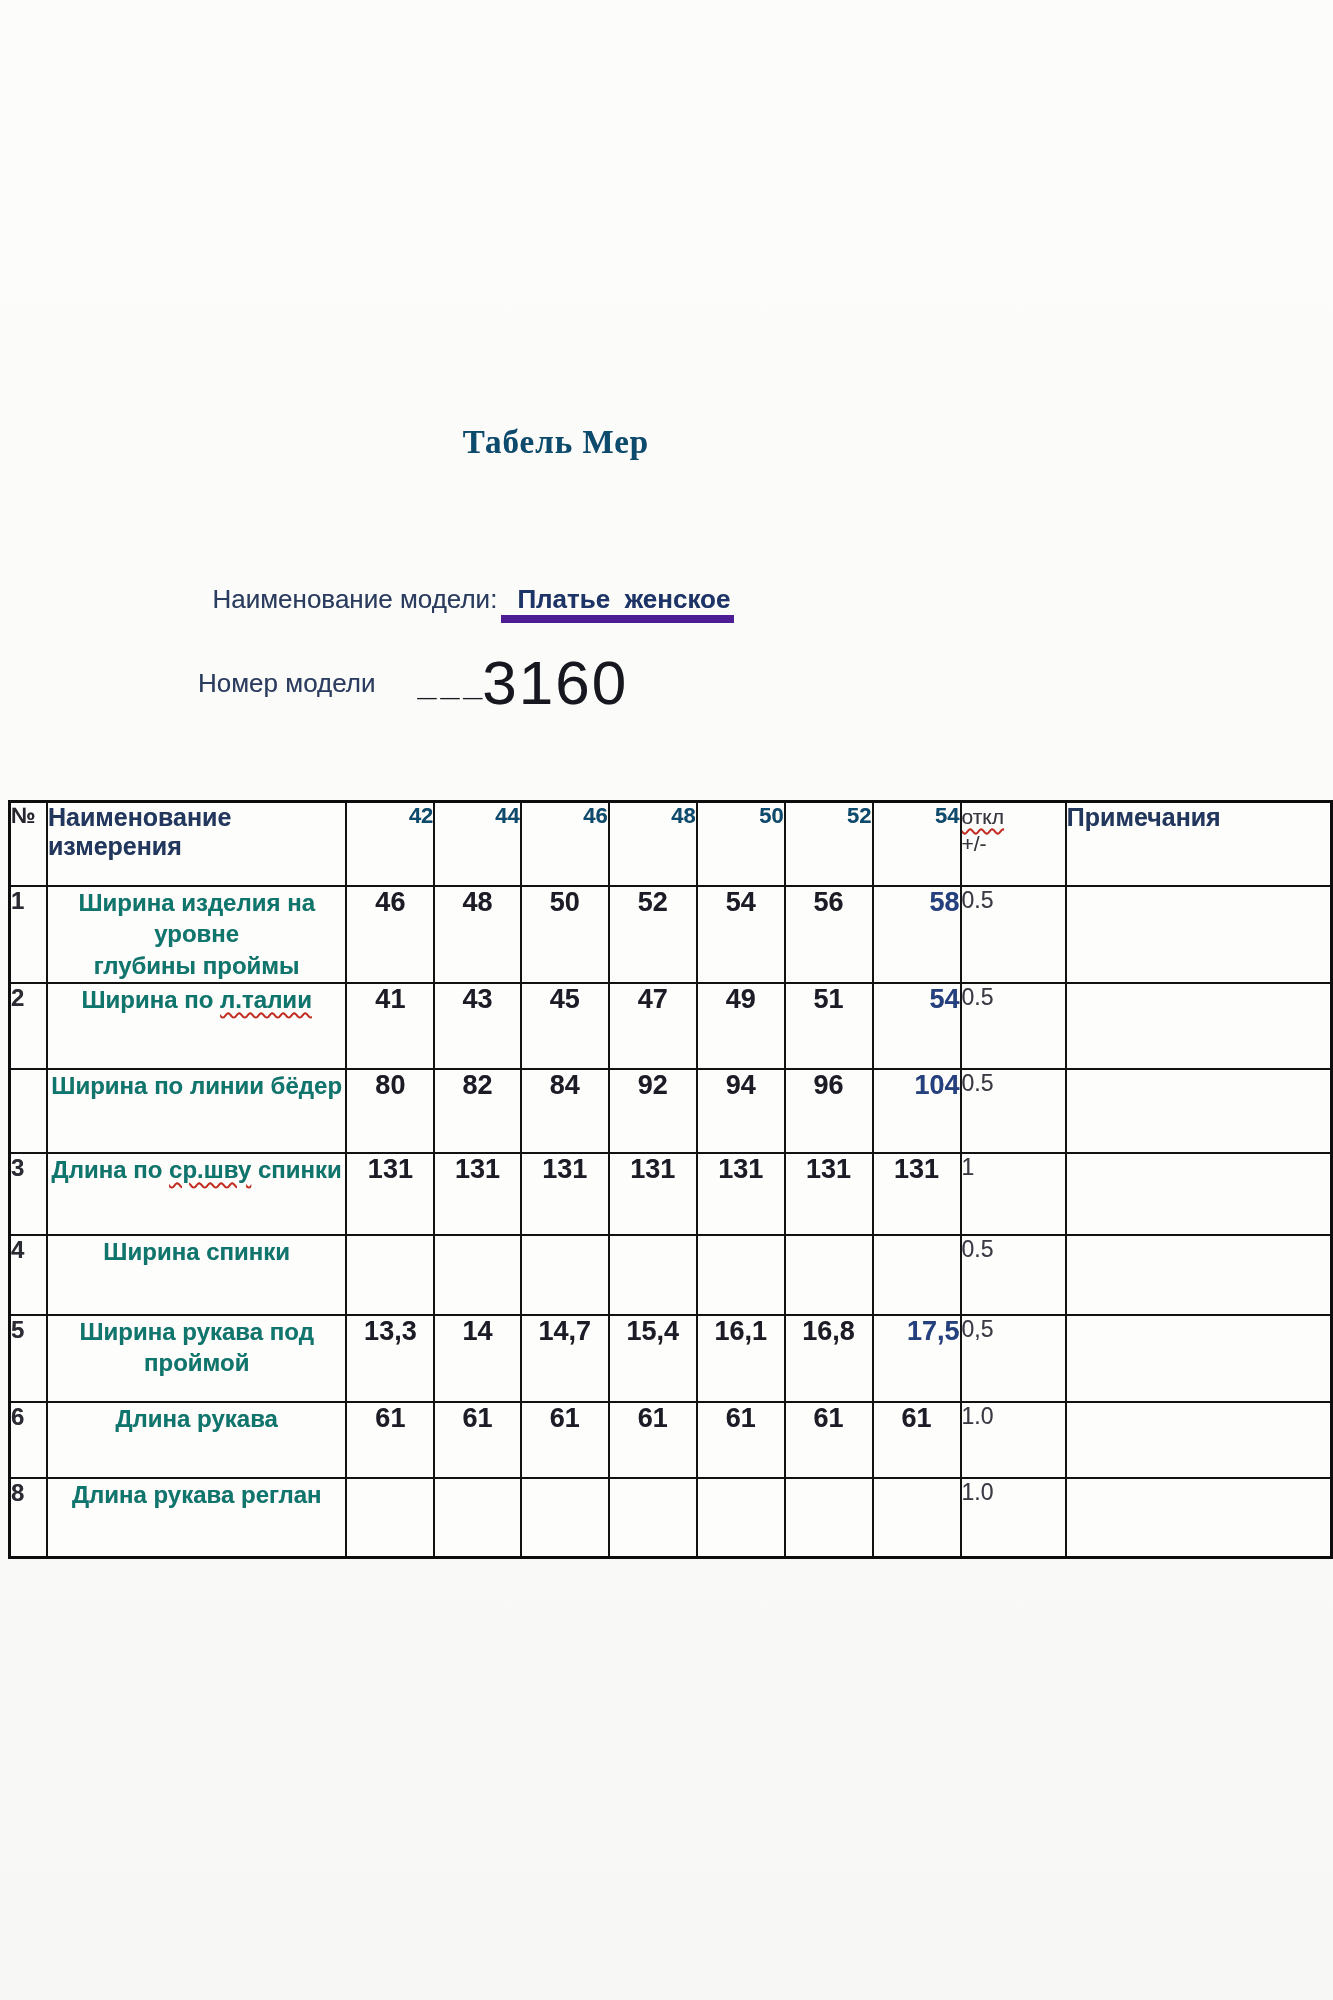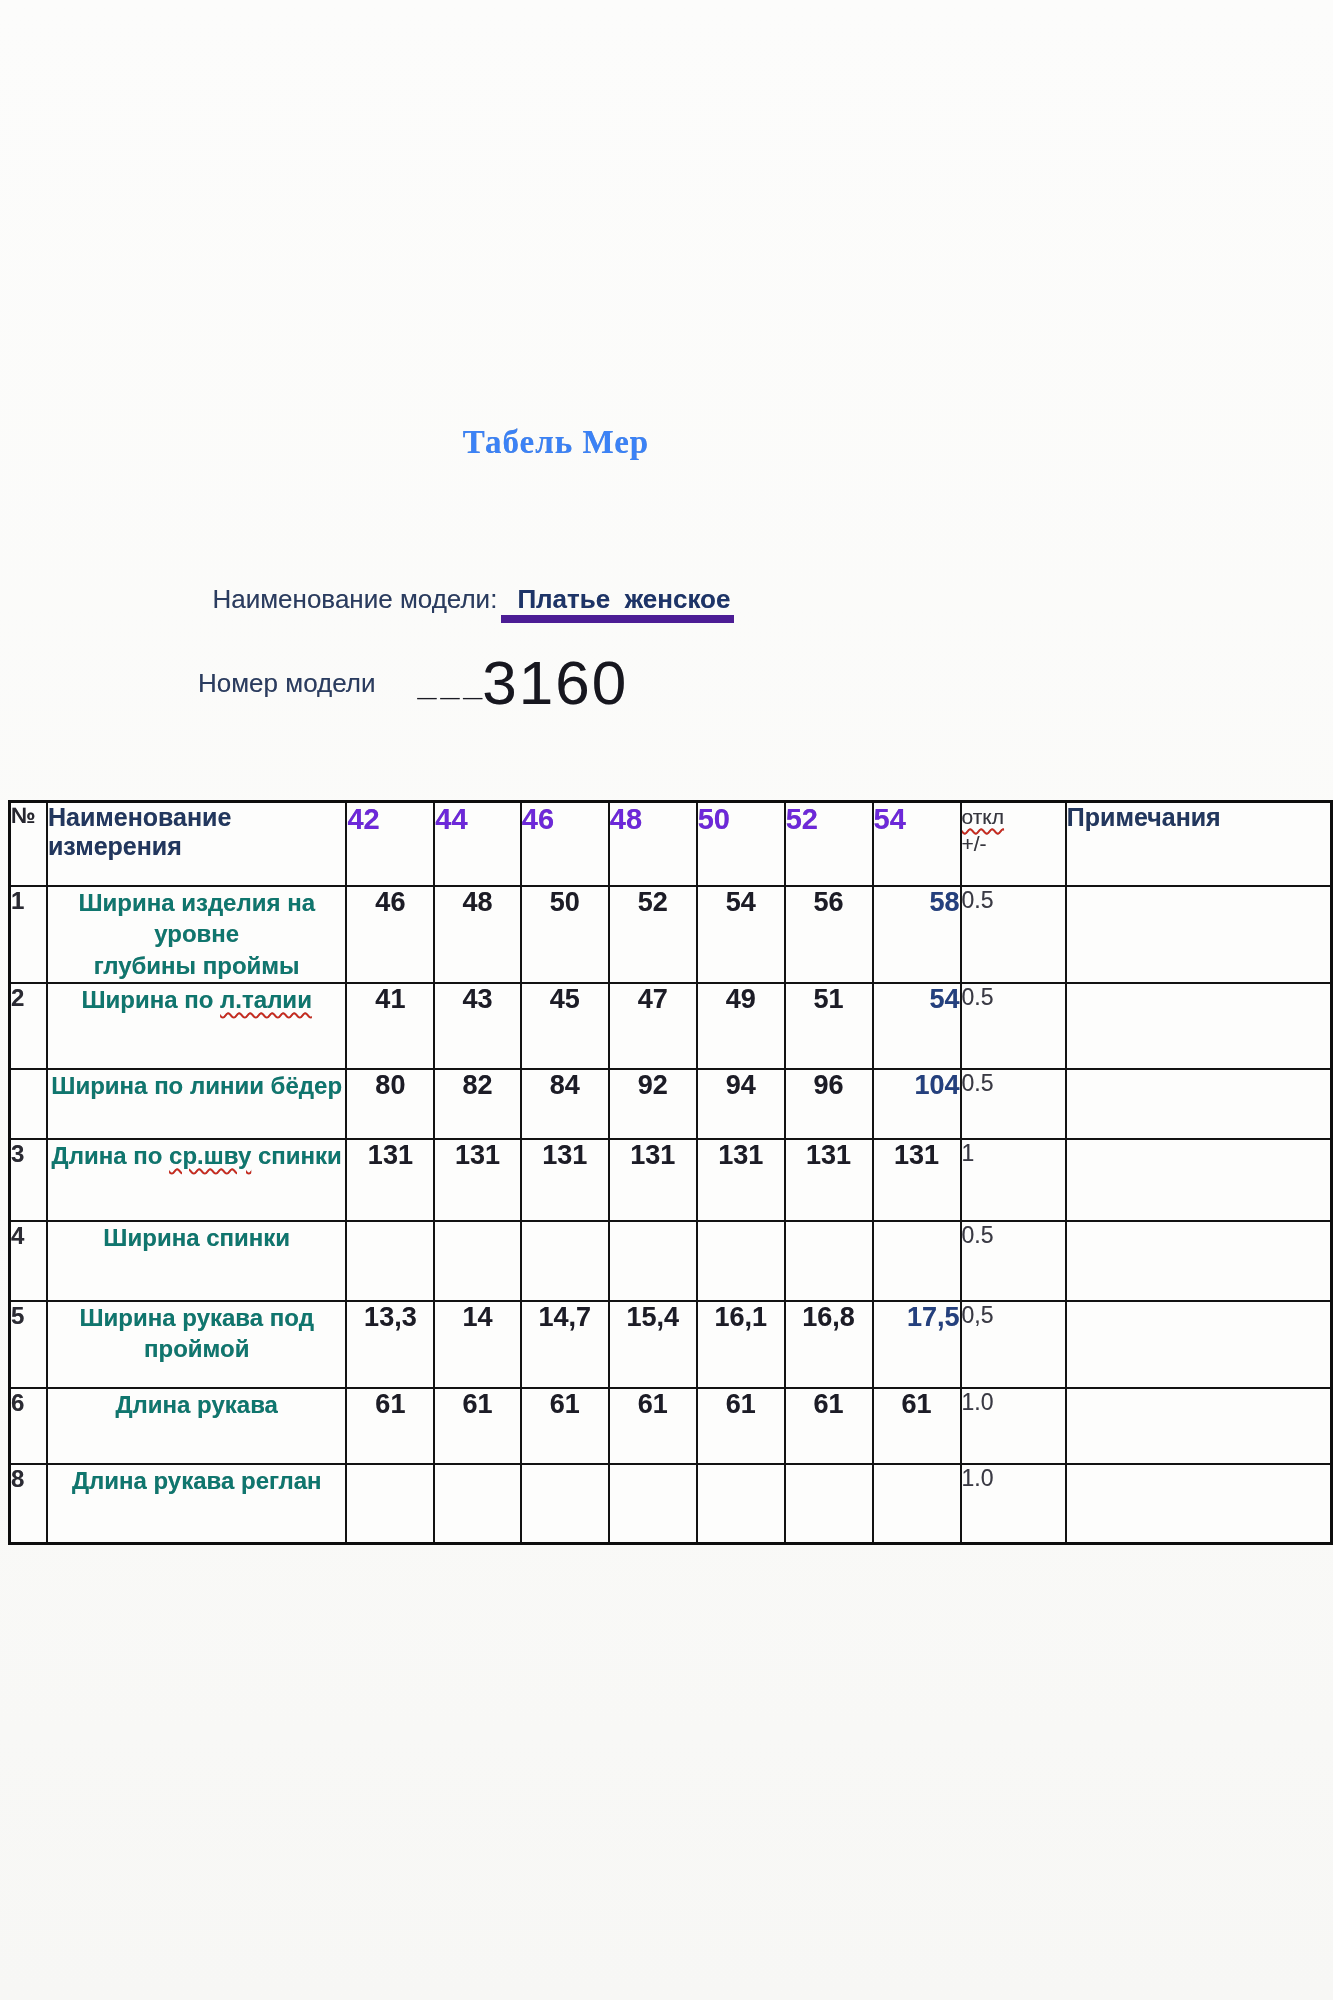--- a/index.html
+++ b/index.html
@@ -10,21 +10,21 @@
     font-family:"Liberation Sans", sans-serif;
     -webkit-font-smoothing:antialiased;
   }
   .soft{ text-shadow:0 0 .6px rgba(20,20,30,.35); }
 
   
   .doc-title{
     position:absolute;top:424px;left:0;width:1112px;
     text-align:center;
     font-family:"Liberation Serif", serif;
-    font-size:33px;font-weight:bold;color:#3b82f6;
+    font-size:33px;font-weight:bold;color:#0c4a6e;
     letter-spacing:1px;
   }
   .model-name-line{
     position:absolute;left:198px;top:553px;
     font-size:26px;color:#2a3c60;white-space:pre;
   }
   .model-name-value{
     color:#1d3468;font-weight:bold;white-space:pre;
     border-bottom:8px solid #4c1d95;
     padding:0 4px 1px 16px;margin-left:4px;
@@ -49,27 +49,27 @@
     border-collapse:collapse;table-layout:fixed;
     background:#fdfdfc;
     border:3px solid #0d0d0d;
   }
   table.meas th, table.meas td{
     border:2px solid #121212;
     vertical-align:top;overflow:hidden;
     padding:0;
   }
   tr.h-head{height:84px;}
-  tr.h-r1{height:89px;} tr.h-r2{height:86px;} tr.h-r3{height:70px;}
+  tr.h-r1{height:89px;} tr.h-r2{height:86px;} tr.h-r3{height:84px;}
   tr.h-r4{height:82px;} tr.h-r5{height:80px;} tr.h-r6{height:87px;}
   tr.h-r7{height:76px;} tr.h-r8{height:80px;}
 
   th.num-h{font-size:22px;font-weight:bold;color:#26262e;text-align:left;padding:4px 0 0 6px;}
   th.meas-h{font-size:25px;font-weight:bold;color:#22375e;text-align:left;padding:5px 10px 0 12px;}
-  th.size-h{font-size:29px;font-weight:bold;color:#6d28d9;text-align:left;vertical-align:bottom;padding-bottom:6px;}
+  th.size-h{font-size:22px;font-weight:bold;color:#0c4a6e;text-align:right;vertical-align:bottom;padding-bottom:6px;}
   th.dev-h{font-size:21px;font-weight:400;color:#36363e;text-align:left;padding:6px 0 0 10px;line-height:1.3;}
   th.notes-h{font-size:25px;font-weight:bold;color:#22375e;text-align:left;padding:5px 0 0 16px;}
 
   td.rownum{font-size:24px;font-weight:bold;color:#2b2b33;padding:8px 0 0 10px;}
   td.rowname{
     font-size:24px;font-weight:bold;color:#0f766e;
     padding:8px 8px 0 12px;line-height:1.32;white-space:pre-line;text-align:center;
   }
   td.val{font-size:27px;font-weight:bold;color:#1c1c26;text-align:center;padding-top:9px;}
   td.val.added{color:#24407e;text-align:right;}

